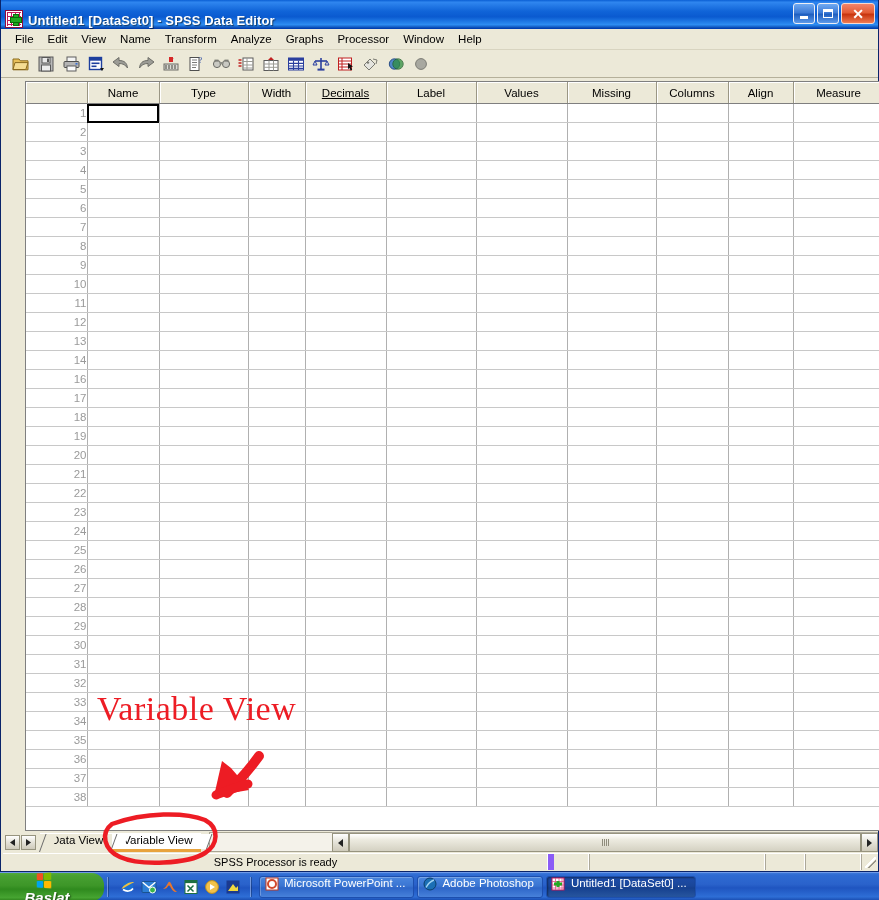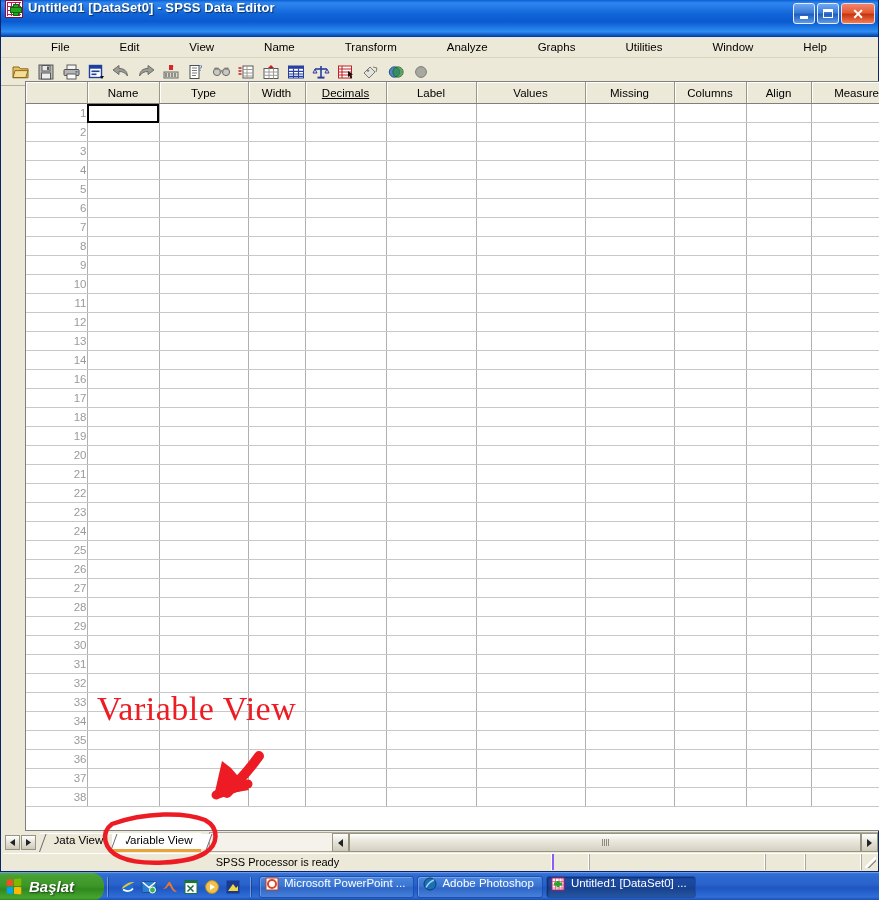--- a/index.html
+++ b/index.html
@@ -16,25 +16,25 @@
     position: absolute; left: 0; top: 0;
     width: 879px; height: 872px;
     background: #ece9d8;
     border: 1px solid #0a246a;
     border-top: none;
   }
 
   
   #titlebar {
     position: relative;
-    height: 37px;
+    height: 29px;
     background: linear-gradient(to bottom,
         #0a5fd4 0%, #2f86ef 8%, #1064d8 40%,
         #0a5ad0 60%, #2d8df2 88%, #0848b0 100%);
-    display: flex; align-items: flex-start;
+    display: flex; align-items: flex-end;
     padding-left: 4px;
     border-bottom: 1px solid #003fb0;
   }
   #title-icon {
     width: 18px; height: 18px;
     position: relative;
     margin-right: 5px;
     background: #fff;
     border: 1px solid #8b0b3d;
     flex: 0 0 auto;
@@ -90,21 +90,20 @@
     background: #ece9d8;
     display: flex; align-items: center;
     padding-left: 7px;
     border-bottom: 1px solid #d8d4c0;
   }
   .menu-item {
     font-size: 11.5px; color: #000;
     padding: 2px 7px;
     cursor: default;
     white-space: nowrap;
-    margin-left: 36px;
   }
 
   
   #toolbar {
     height: 28px;
     background: #ece9d8;
     display: flex; align-items: center;
     padding-left: 8px;
     border-bottom: 1px solid #b5b09a;
     gap: 1px;
@@ -174,21 +173,21 @@
     outline: 2px solid #000;
     outline-offset: -2px;
   }
 
   
   .c-name { width: 72px; }
   .c-type { width: 89px; }
   .c-width { width: 57px; }
   .c-dec { width: 81px; text-decoration: underline; }
   .c-label { width: 90px; }
-  .c-values { width: 109px; }
+  .c-values { width: 91px; }
   .c-missing { width: 89px; }
   .c-columns { width: 72px; }
   .c-align { width: 65px; }
   .c-measure { width: 91px; }
 
   
   .sb-btn {
     background: linear-gradient(to bottom, #fff 0%, #e6e4da 45%, #cfcbbb 100%);
     border: 1px solid #97947f;
     display: flex; align-items: center; justify-content: center;
@@ -295,21 +294,21 @@
     width: 875px; height: 17px;
     background: #ece9d8;
     border-top: 1px solid #fff;
     display: flex; align-items: center;
     font-size: 11px;
   }
   #status-main {
     flex: 1;
     display: flex; align-items: center; justify-content: center;
     height: 100%;
-    border-right: 2px solid #8b5cf6;
+    border-right: 6px solid #8b5cf6;
     box-shadow: inset -1px 0 0 #fff;
   }
   .status-panel {
     height: 100%;
     border-right: 1px solid #aca899;
     box-shadow: inset -1px 0 0 #fff;
   }
   #sp1 { width: 36px; }
   #sp2 { width: 176px; }
   #sp3 { width: 40px; }
@@ -357,20 +356,21 @@
   #start-btn {
     height: 28px;
     min-width: 104px;
     background: linear-gradient(to bottom,
         #51aa3c 0%, #47a032 10%, #3d9628 45%,
         #2f8a1e 58%, #46a431 88%, #2a7c18 100%);
     border-radius: 0 12px 12px 0;
     display: flex; align-items: center;
     padding: 0 16px 0 6px;
     cursor: default;
+    flex-direction: column;
   }
   #start-flag {
     width: 17px; height: 16px; margin-right: 6px;
     position: relative; flex: 0 0 auto;
     transform: perspective(24px) rotateY(-12deg);
   }
   #start-flag i {
     position: absolute; width: 7px; height: 6.5px;
     border-radius: 1px;
   }
@@ -450,21 +450,21 @@
   </div>
 
   <div id="menubar">
     <div class="menu-item">File</div>
     <div class="menu-item">Edit</div>
     <div class="menu-item">View</div>
     <div class="menu-item">Name</div>
     <div class="menu-item">Transform</div>
     <div class="menu-item">Analyze</div>
     <div class="menu-item">Graphs</div>
-    <div class="menu-item">Utilities</div>
+    <div class="menu-item">Processor</div>
     <div class="menu-item">Window</div>
     <div class="menu-item">Help</div>
   </div>
 
   <div id="toolbar">
 
     <div class="tb-btn">
       <svg width="18" height="16" viewBox="0 0 18 16">
         <path d="M1 3h6l1.4 1.8H16v9H1z" fill="#e8c05a" stroke="#8a6a1f"></path>
         <path d="M3 6.6h13l-2.2 6.9H1z" fill="#f5dd93" stroke="#8a6a1f"></path>

